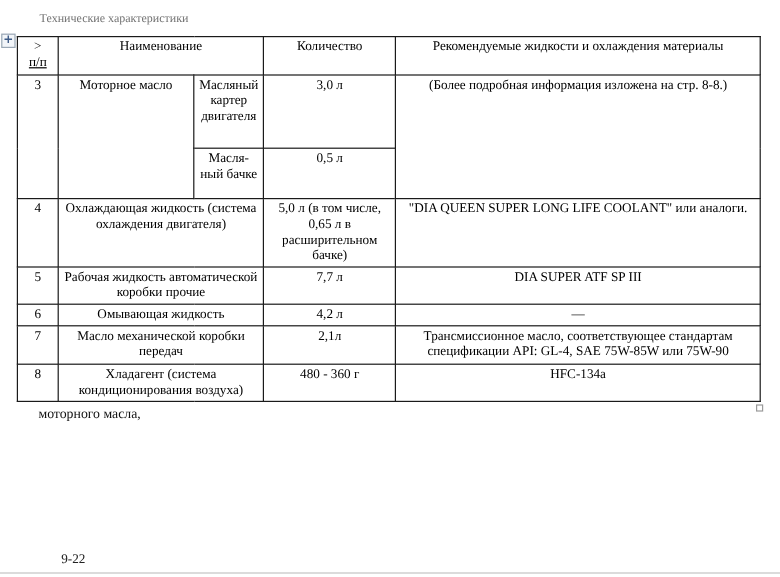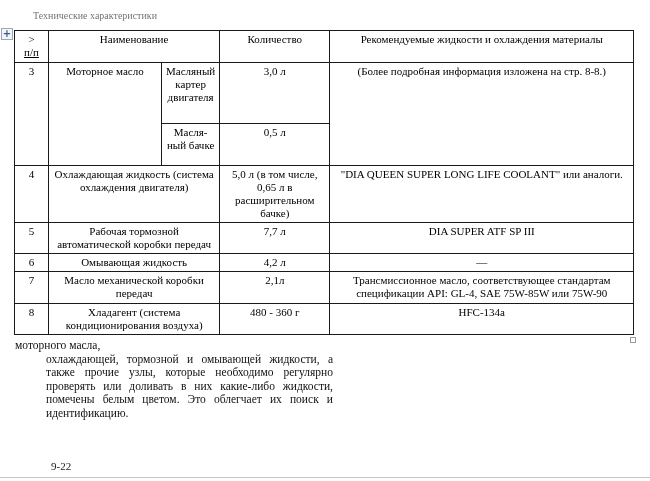--- a/index.html
+++ b/index.html
@@ -78,21 +78,21 @@
     position: absolute;
     left: 15px;
     top: 339px;
     width: 335px;
     font-size: 11.5px;
     line-height: 13.5px;
     color: #111;
   }
   .note-line1 { text-align: left; }
   .note-label { letter-spacing: 1px; }
-  .note-line2 { }
+  .note-line2 { margin-left: 17px; }
   .note-body {
     margin-left: 31px;
     width: 287px;
     text-align: justify;
   }
   .page-number {
     position: absolute;
     left: 15px;
     top: 460px;
     font-size: 11px;
@@ -152,21 +152,21 @@
 
       <tr style="height:57px">
         <td>4</td>
         <td colspan="2">Охлаждающая жидкость (система охлаждения двигателя)</td>
         <td>5,0 л (в том числе, 0,65 л в расширительном бачке)</td>
         <td class="left">"DIA QUEEN SUPER LONG LIFE COOLANT" или аналоги.</td>
       </tr>
 
       <tr style="height:30px">
         <td>5</td>
-        <td colspan="2">Рабочая тормозной автоматической коробки передач</td>
+        <td colspan="2">Рабочая жидкость автоматической коробки прочие</td>
         <td>7,7 л</td>
         <td>DIA SUPER ATF SP III</td>
       </tr>
 
       <tr style="height:18px">
         <td>6</td>
         <td colspan="2">Омывающая жидкость</td>
         <td>4,2 л</td>
         <td>—</td>
       </tr>
@@ -184,20 +184,19 @@
         <td>480 - 360 г</td>
         <td>HFC-134a</td>
       </tr>
     </tbody>
   </table>
 
   <div class="resize-handle"></div>
 
   <div class="note">
     <div class="note-line2">моторного  масла,</div>
-    <div class="note-body">охлаждающей, тормозной  и  омывающей  жидкости,  а также прочие  узлы,  которые необходимо  регулярно проверять или доливать в них какие-либо  жидкости, помечены  белым  цветом.  Это  облегчает  их  поиск  и идентификацию.</div>
   </div>
 
   <div class="page-number">9-22</div>
 
   <div class="bottom-rule"></div>
 
 </div>
 
 </body></html>

